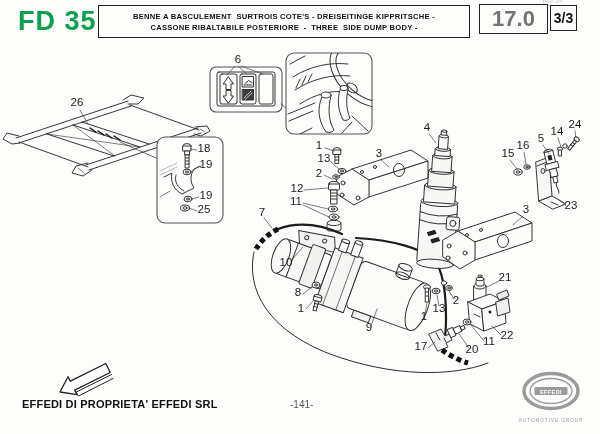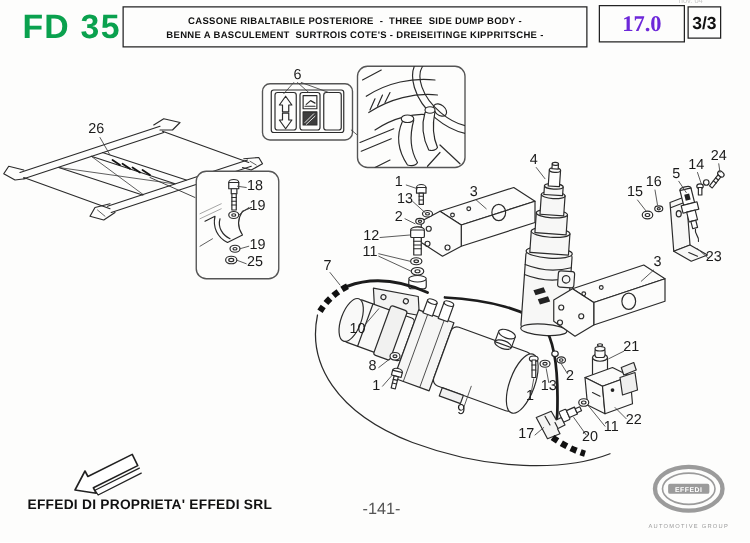--- a/index.html
+++ b/index.html
@@ -6,44 +6,44 @@
   #page{position:relative;width:600px;height:434px;background:#fdfdfc;overflow:hidden;
         font-family:"Liberation Sans",sans-serif;text-align:center;}
   
   #model{position:absolute;left:18px;top:6px;font-size:27px;font-weight:bold;
          color:#0aa14e;letter-spacing:1px;}
   #titlebox{position:absolute;left:98px;top:5px;width:370px;height:31px;border:1.3px solid #222;
             display:flex;flex-direction:column;justify-content:center;align-items:center;}
   #titlebox div{font-size:7.6px;font-weight:bold;color:#111;line-height:1.45;
                 letter-spacing:.25px;white-space:pre;}
   #secbox{position:absolute;left:479px;top:4px;width:67px;height:28px;border:1.6px solid #222;
-          display:flex;align-items:center;justify-content:center;font-size:18px;font-weight:bold;color:#6d28d9;font-family:Liberation Serif, serif;}
+          display:flex;align-items:center;justify-content:center;font-size:22px;font-weight:bold;color:#737373;}
   #sheetbox{position:absolute;left:550px;top:5px;width:25px;height:24px;border:1.2px solid #222;
             display:flex;align-items:center;justify-content:center;font-size:14px;font-weight:bold;color:#111;}
   #rev{position:absolute;left:543px;top:-2px;font-size:6px;color:#c9c9c9;}
   
   #propnote{position:absolute;left:22px;top:398px;font-size:11px;font-weight:bold;color:#111;
             letter-spacing:.2px;}
-  #pagenum{position:absolute;left:290px;top:399px;font-size:13px;color:#555;}
+  #pagenum{position:absolute;left:290px;top:399px;font-size:10px;color:#555;}
   svg{position:absolute;left:0;top:0;}
   .plbl{font-family:"Liberation Sans",sans-serif;font-size:11.5px;fill:#1b1b1b;text-anchor:middle;}
   .logosub{font-family:"Liberation Sans",sans-serif;font-size:4.6px;fill:#9b9b9b;
            letter-spacing:1px;text-anchor:middle;}
   .logotxt{font-family:"Liberation Sans",sans-serif;font-size:5.5px;font-weight:bold;fill:#ffffff;
            letter-spacing:.4px;text-anchor:middle;}
 </style>
 </head>
 <body>
 
 <div id="page">
 
   <div id="model">FD 35</div>
   <div id="titlebox">
+    <div>BENNE A BASCULEMENT  SURTROIS COTE'S - DREISEITINGE KIPPRITSCHE -</div>
     <div>CASSONE RIBALTABILE POSTERIORE  -  THREE  SIDE DUMP BODY -</div>
-    <div>BENNE A BASCULEMENT  SURTROIS COTE'S - DREISEITINGE KIPPRITSCHE -</div>
   </div>
   <div id="secbox">17.0</div>
   <div id="sheetbox">3/3</div>
   <div id="rev">nov. 04</div>
 
   <svg id="art" width="600" height="434" viewBox="0 0 600 434">
     <defs>
       <clipPath id="cabclip">
           <rect x="286" y="53" width="86" height="81" rx="8"></rect>
         </clipPath>

